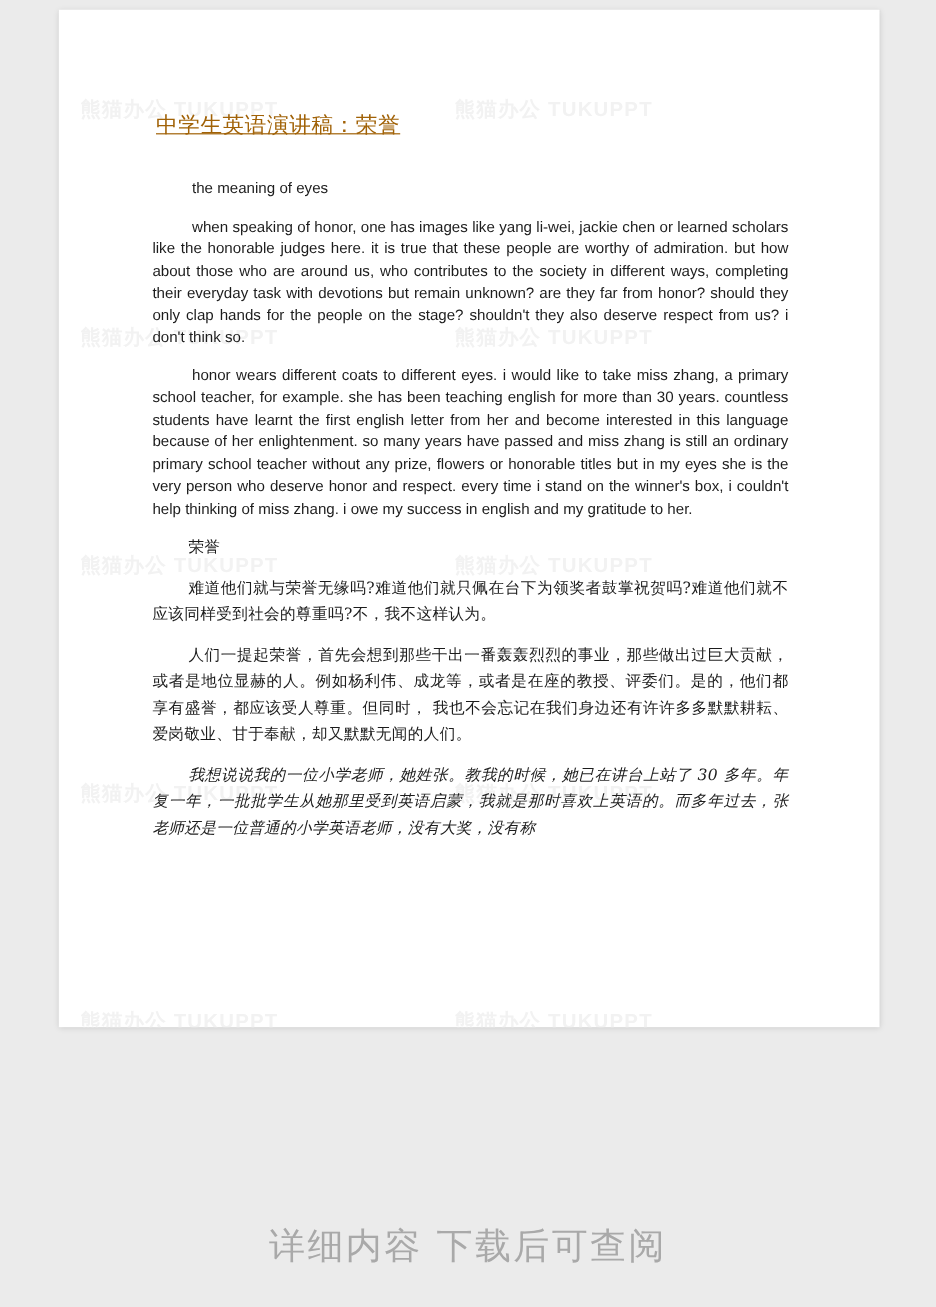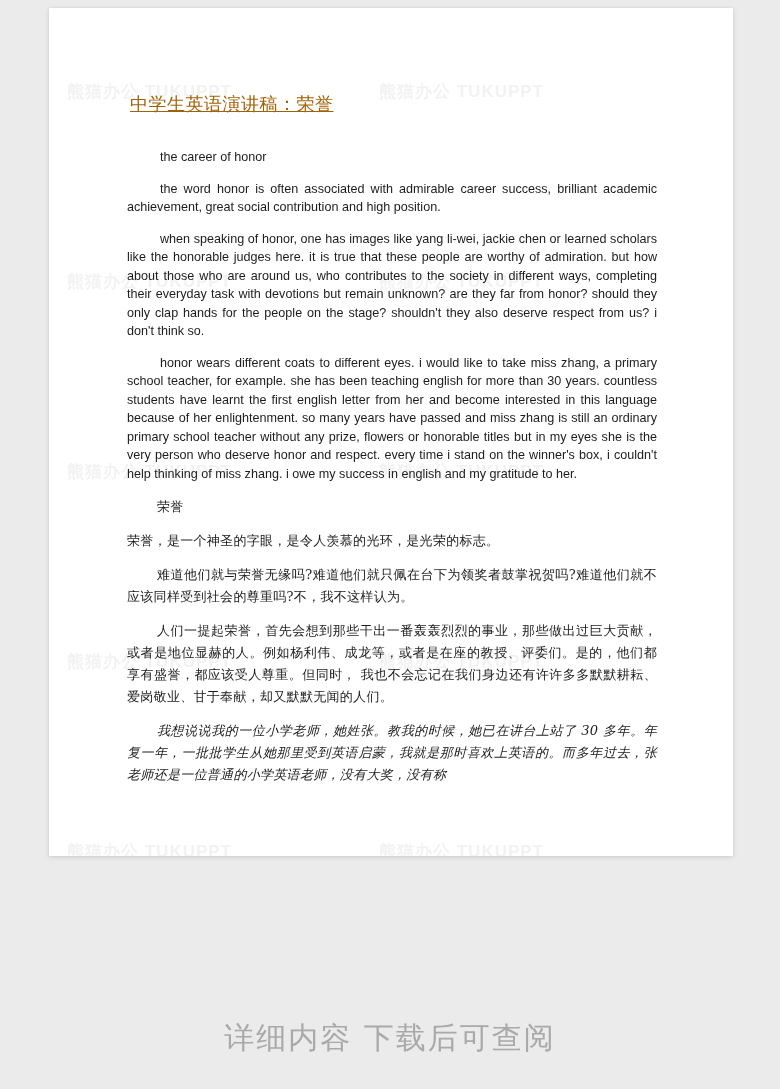--- a/index.html
+++ b/index.html
@@ -144,32 +144,30 @@
   <div class="wm w8">熊猫办公 TUKUPPT</div>
   <div class="wm w9">熊猫办公 TUKUPPT</div>
   <div class="wm w10">熊猫办公 TUKUPPT</div>
 
   <div id="doc-body">
 
     <div id="doc-title">中学生英语演讲稿：荣誉</div>
 
     <div id="content-column">
 
-      <p class="en">the career of honor</p>
+      <p class="en">the meaning of eyes</p>
 
-      <p class="en">the word honor is often associated with admirable career success, brilliant academic achievement, great social contribution and high position.</p>
 
       <p class="en">when speaking of honor, one has images like yang li-wei, jackie chen or learned scholars like the honorable judges here. it is true that these people are worthy of admiration. but how about those who are around us, who contributes to the society in different ways, completing their everyday task with devotions but remain unknown? are they far from honor? should they only clap hands for the people on the stage? shouldn't they also deserve respect from us? i don't think so.</p>
 
       <p class="en">honor wears different coats to different eyes. i would like to take miss zhang, a primary school teacher, for example. she has been teaching english for more than 30 years. countless students have learnt the first english letter from her and become interested in this language because of her enlightenment. so many years have passed and miss zhang is still an ordinary primary school teacher without any prize, flowers or honorable titles but in my eyes she is the very person who deserve honor and respect. every time i stand on the winner's box, i couldn't help thinking of miss zhang. i owe my success in english and my gratitude to her.</p>
 
 
       <p class="zh head">荣誉</p>
 
-      <p class="zh flush">荣誉，是一个神圣的字眼，是令人羡慕的光环，是光荣的标志。</p>
 
       <p class="zh">难道他们就与荣誉无缘吗?难道他们就只佩在台下为领奖者鼓掌祝贺吗?难道他们就不应该同样受到社会的尊重吗?不，我不这样认为。</p>
 
       <p class="zh">人们一提起荣誉，首先会想到那些干出一番轰轰烈烈的事业，那些做出过巨大贡献，或者是地位显赫的人。例如杨利伟、成龙等，或者是在座的教授、评委们。是的，他们都享有盛誉，都应该受人尊重。但同时， 我也不会忘记在我们身边还有许许多多默默耕耘、爱岗敬业、甘于奉献，却又默默无闻的人们。</p>
 
       <p class="zh last">我想说说我的一位小学老师，她姓张。教我的时候，她已在讲台上站了 30 多年。年复一年，一批批学生从她那里受到英语启蒙，我就是那时喜欢上英语的。而多年过去，张老师还是一位普通的小学英语老师，没有大奖，没有称</p>
 
     </div>
 
     <div id="footer-url">well://tukuppt.com</div>

